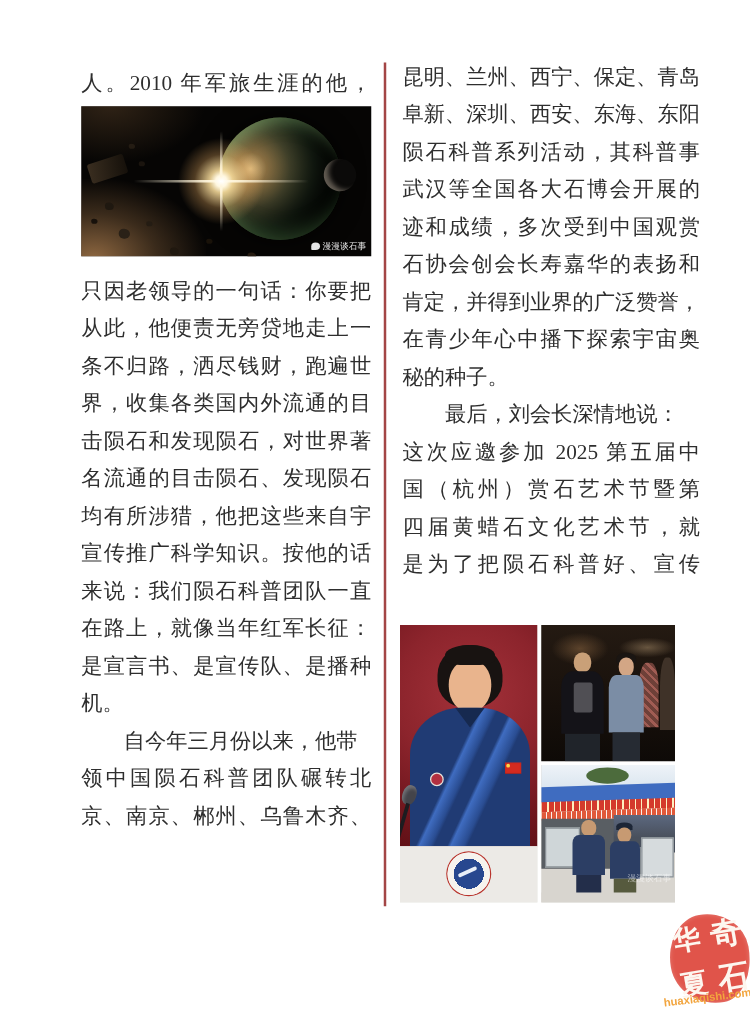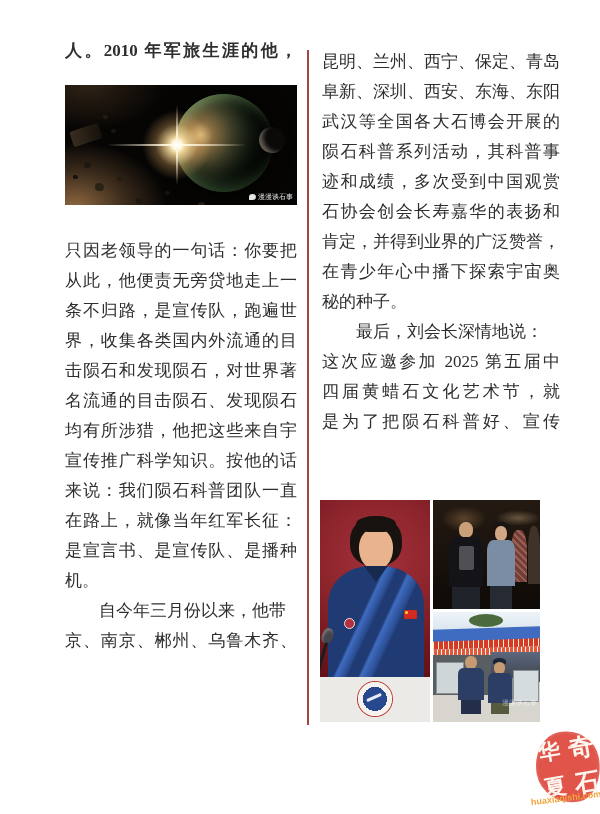--- a/index.html
+++ b/index.html
@@ -5,22 +5,22 @@
   html,body{margin:0;padding:0;background:#fff;}
   .page{position:relative;width:600px;height:814px;background:#ffffff;overflow:hidden;
         font-family:"Liberation Serif","DejaVu Serif",serif;color:#2e2e2e;}
   
   .tl{position:relative;height:30px;line-height:30px;font-size:17px;
       text-align:justify;text-align-last:justify;text-justify:inter-character;
       overflow:hidden;white-space:nowrap;}
   .tl.end{text-align-last:left;}
   .col-left{position:absolute;left:65px;width:232px;}
   .col-right{position:absolute;left:322px;width:238px;}
-  #l-open{top:36px;font-weight:bold;}
-  #l-para{top:218px;margin-top:18px;}
+  #l-open{top:52px;}
+  #l-para{top:218px;}
   #r-para{top:47px;}
   .divider{position:absolute;left:307px;top:50px;width:2px;height:675px;background:#a34545;}
   
   .space{position:absolute;left:65px;top:85px;width:232px;height:120px;background:#060504;overflow:hidden;}
   .dust{position:absolute;left:-20px;bottom:-18px;width:120px;height:80px;
         background:radial-gradient(ellipse at 25% 80%,rgba(165,120,75,.85) 0%,rgba(110,80,50,.5) 40%,transparent 72%);}
   .dust2{position:absolute;left:-10px;top:-14px;width:110px;height:60px;
         background:radial-gradient(ellipse at 30% 20%,rgba(90,65,40,.5) 0%,transparent 70%);}
   .planet{position:absolute;left:110px;top:9px;width:98px;height:98px;border-radius:50%;
         background:radial-gradient(circle at 26% 42%,#d8b87e 0%,#8a6f42 14%,#4a4a30 34%,#22301f 55%,#0c140d 78%,#050705 100%);
@@ -139,48 +139,50 @@
     <div class="crescent"></div>
     <div class="wm">
       <span class="wm-ic"></span>
       <span>漫漫谈石事</span>
     </div>
   </div>
 
   <div class="col-left" id="l-para">
     <div class="tl">只因老领导的一句话：你要把</div>
     <div class="tl">从此，他便责无旁贷地走上一</div>
-    <div class="tl">条不归路，是宣传队，跑遍世</div>
+    <div class="tl">条不归路，洒尽钱财，跑遍世</div>
     <div class="tl">界，收集各类国内外流通的目</div>
     <div class="tl">击陨石和发现陨石，对世界著</div>
     <div class="tl">名流通的目击陨石、发现陨石</div>
     <div class="tl">均有所涉猎，他把这些来自宇</div>
     <div class="tl">宣传推广科学知识。按他的话</div>
     <div class="tl">来说：我们陨石科普团队一直</div>
     <div class="tl">在路上，就像当年红军长征：</div>
     <div class="tl">是宣言书、是宣传队、是播种</div>
     <div class="tl end">机。</div>
     <div class="tl end">　　自今年三月份以来，他带</div>
+    <div class="tl">领中国陨石科普团队碾转北</div>
     <div class="tl">京、南京、郴州、乌鲁木齐、</div>
   </div>
 
   <div class="divider"></div>
 
   <div class="col-right" id="r-para">
     <div class="tl">昆明、兰州、西宁、保定、青岛、</div>
     <div class="tl">阜新、深圳、西安、东海、东阳、</div>
+    <div class="tl">陨石科普系列活动，其科普事</div>
     <div class="tl">武汉等全国各大石博会开展的</div>
-    <div class="tl">陨石科普系列活动，其科普事</div>
     <div class="tl">迹和成绩，多次受到中国观赏</div>
     <div class="tl">石协会创会长寿嘉华的表扬和</div>
     <div class="tl">肯定，并得到业界的广泛赞誉，</div>
     <div class="tl">在青少年心中播下探索宇宙奥</div>
     <div class="tl end">秘的种子。</div>
     <div class="tl end">　　最后，刘会长深情地说：</div>
     <div class="tl">这次应邀参加 2025 第五届中</div>
+    <div class="tl">国（杭州）赏石艺术节暨第</div>
     <div class="tl">四届黄蜡石文化艺术节，就</div>
     <div class="tl">是为了把陨石科普好、宣传</div>
   </div>
 
   <div class="collage">
 
     <div class="ph ph-port">
       <div class="port-red"></div>
       <div class="hair"></div>
       <div class="face"></div>

